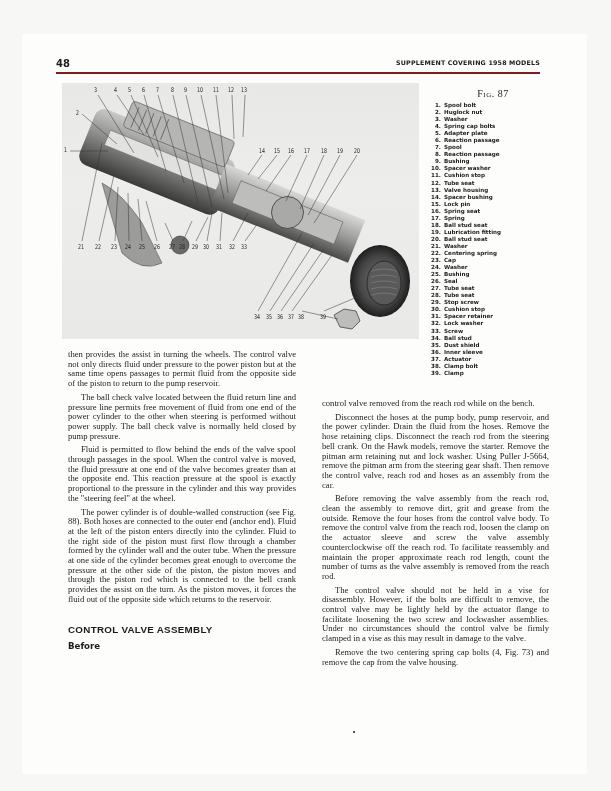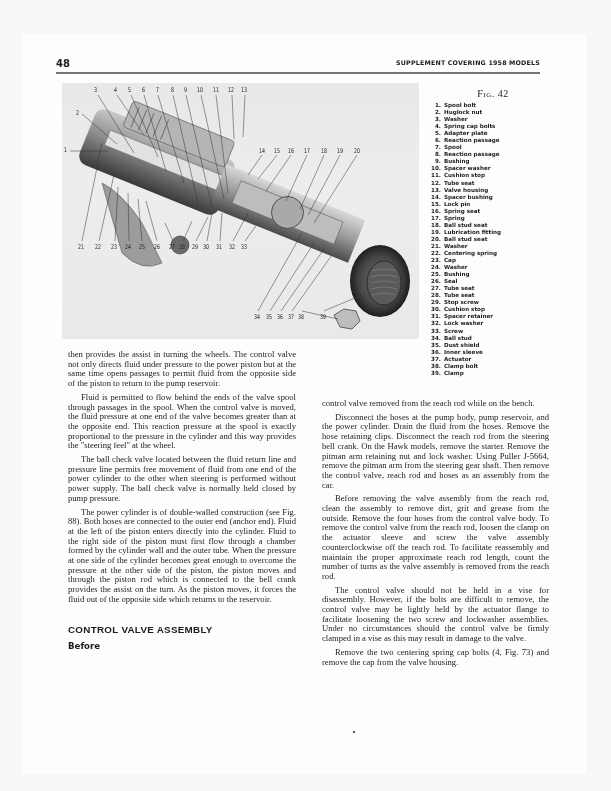--- a/index.html
+++ b/index.html
@@ -6,21 +6,21 @@
   body {
     width: 611px; height: 791px; background: #f7f7f5; position: relative; overflow: hidden;
     font-family: "Liberation Serif", "DejaVu Serif", serif; color: #1c1c1c;
   }
   .page {
     position: absolute; left: 22px; top: 34px; width: 565px; height: 740px;
     background: #fdfdfc; 
   }
   .header {
     position: absolute; left: 56px; top: 58px; width: 484px; height: 14px;
-    border-bottom: 2px solid #737373;
+    border-bottom: 2px solid #7f1d1d;
   }
   .page-num {
     position: absolute; left: 0; top: 0; font-family: "DejaVu Sans", sans-serif;
     font-weight: bold; font-size: 10px; letter-spacing: 0;
   }
   .running-head {
     position: absolute; right: 0; top: 1px; font-family: "DejaVu Sans", sans-serif;
     font-weight: bold; font-size: 6.3px; letter-spacing: 0.2px;
   }
   .figure {
@@ -205,21 +205,21 @@
 
   <span class="callout-num" style="left:192px;top:230px">34</span>
   <span class="callout-num" style="left:204px;top:230px">35</span>
   <span class="callout-num" style="left:215px;top:230px">36</span>
   <span class="callout-num" style="left:226px;top:230px">37</span>
   <span class="callout-num" style="left:236px;top:230px">38</span>
   <span class="callout-num" style="left:258px;top:230px">39</span>
 </div>
 
 <div class="legend">
-  <div class="fig-title">Fig. 42</div>
+  <div class="fig-title">Fig. 87</div>
   <div id="legend-list">
       <div class="legend-item"><span class="n">1.</span><span>Spool bolt</span></div>
       <div class="legend-item"><span class="n">2.</span><span>Huglock nut</span></div>
       <div class="legend-item"><span class="n">3.</span><span>Washer</span></div>
       <div class="legend-item"><span class="n">4.</span><span>Spring cap bolts</span></div>
       <div class="legend-item"><span class="n">5.</span><span>Adapter plate</span></div>
       <div class="legend-item"><span class="n">6.</span><span>Reaction passage</span></div>
       <div class="legend-item"><span class="n">7.</span><span>Spool</span></div>
       <div class="legend-item"><span class="n">8.</span><span>Reaction passage</span></div>
       <div class="legend-item"><span class="n">9.</span><span>Bushing</span></div>
@@ -252,22 +252,22 @@
       <div class="legend-item"><span class="n">36.</span><span>Inner sleeve</span></div>
       <div class="legend-item"><span class="n">37.</span><span>Actuator</span></div>
       <div class="legend-item"><span class="n">38.</span><span>Clamp bolt</span></div>
       <div class="legend-item"><span class="n">39.</span><span>Clamp</span></div>
     </div>
 </div>
 
 <div class="col col-left">
   <div id="left-before">
       <p class="noindent">then provides the assist in turning the wheels. The control valve not only directs fluid under pressure to the power piston but at the same time opens passages to permit fluid from the opposite side of the piston to return to the pump reservoir.</p>
+      <p>The ball check valve located between the fluid return line and pressure line permits free movement of fluid from one end of the power cylinder to the other when steering is performed without power supply. The ball check valve is normally held closed by pump pressure.</p>
       <p>Fluid is permitted to flow behind the ends of the valve spool through passages in the spool. When the control valve is moved, the fluid pressure at one end of the valve becomes greater than at the opposite end. This reaction pressure at the spool is exactly proportional to the pressure in the cylinder and this way provides the "steering feel" at the wheel.</p>
-      <p>The ball check valve located between the fluid return line and pressure line permits free movement of fluid from one end of the power cylinder to the other when steering is performed without power supply. The ball check valve is normally held closed by pump pressure.</p>
       <p>The power cylinder is of double-walled construction (see Fig. 88). Both hoses are connected to the outer end (anchor end). Fluid at the left of the piston enters directly into the cylinder. Fluid to the right side of the piston must first flow through a chamber formed by the cylinder wall and the outer tube. When the pressure at one side of the cylinder becomes great enough to overcome the pressure at the other side of the piston, the piston moves and through the piston rod which is connected to the bell crank provides the assist on the turn. As the piston moves, it forces the fluid out of the opposite side which returns to the reservoir.</p>
     </div>
   <h2 class="section">CONTROL VALVE ASSEMBLY</h2>
   <h3 class="sub">Before</h3>
 </div>
 
 <div class="col col-right">
   <div id="right-before">
       <p class="noindent">control valve removed from the reach rod while on the bench.</p>
       <p>Disconnect the hoses at the pump body, pump reservoir, and the power cylinder. Drain the fluid from the hoses. Remove the hose retaining clips. Disconnect the reach rod from the steering bell crank. On the Hawk models, remove the starter. Remove the pitman arm retaining nut and lock washer. Using Puller J-5664, remove the pitman arm from the steering gear shaft. Then remove the control valve, reach rod and hoses as an assembly from the car.</p>

